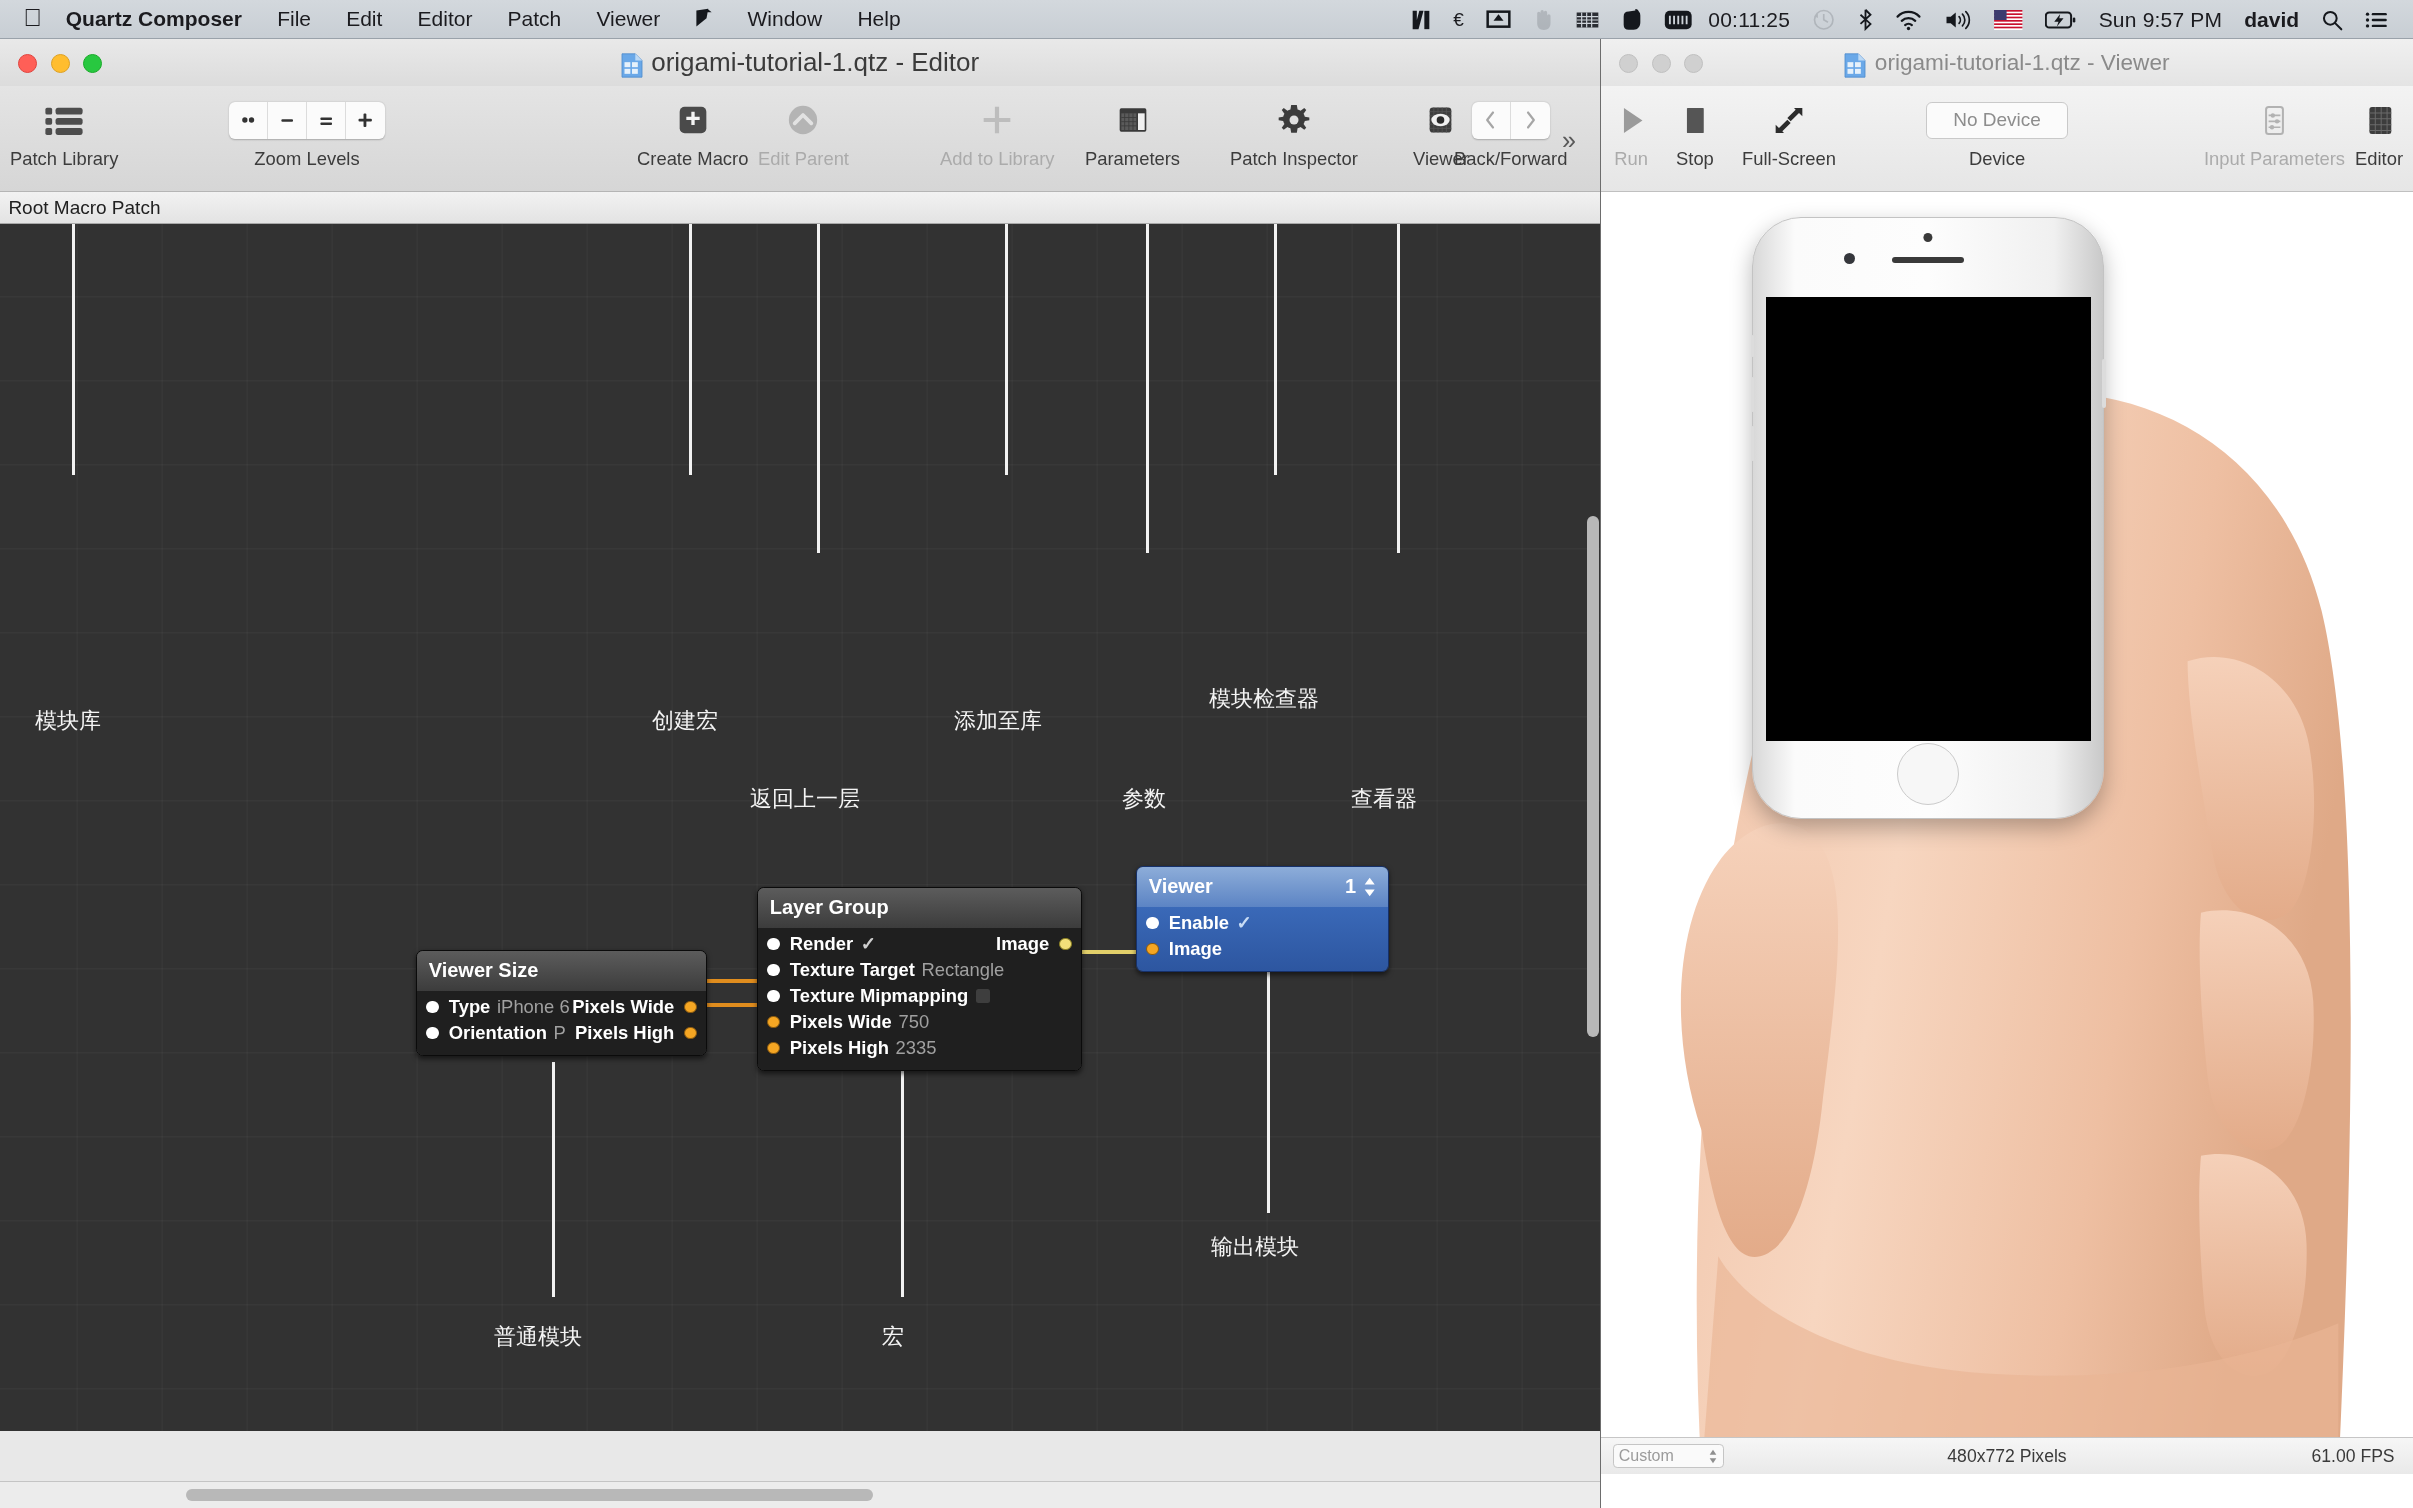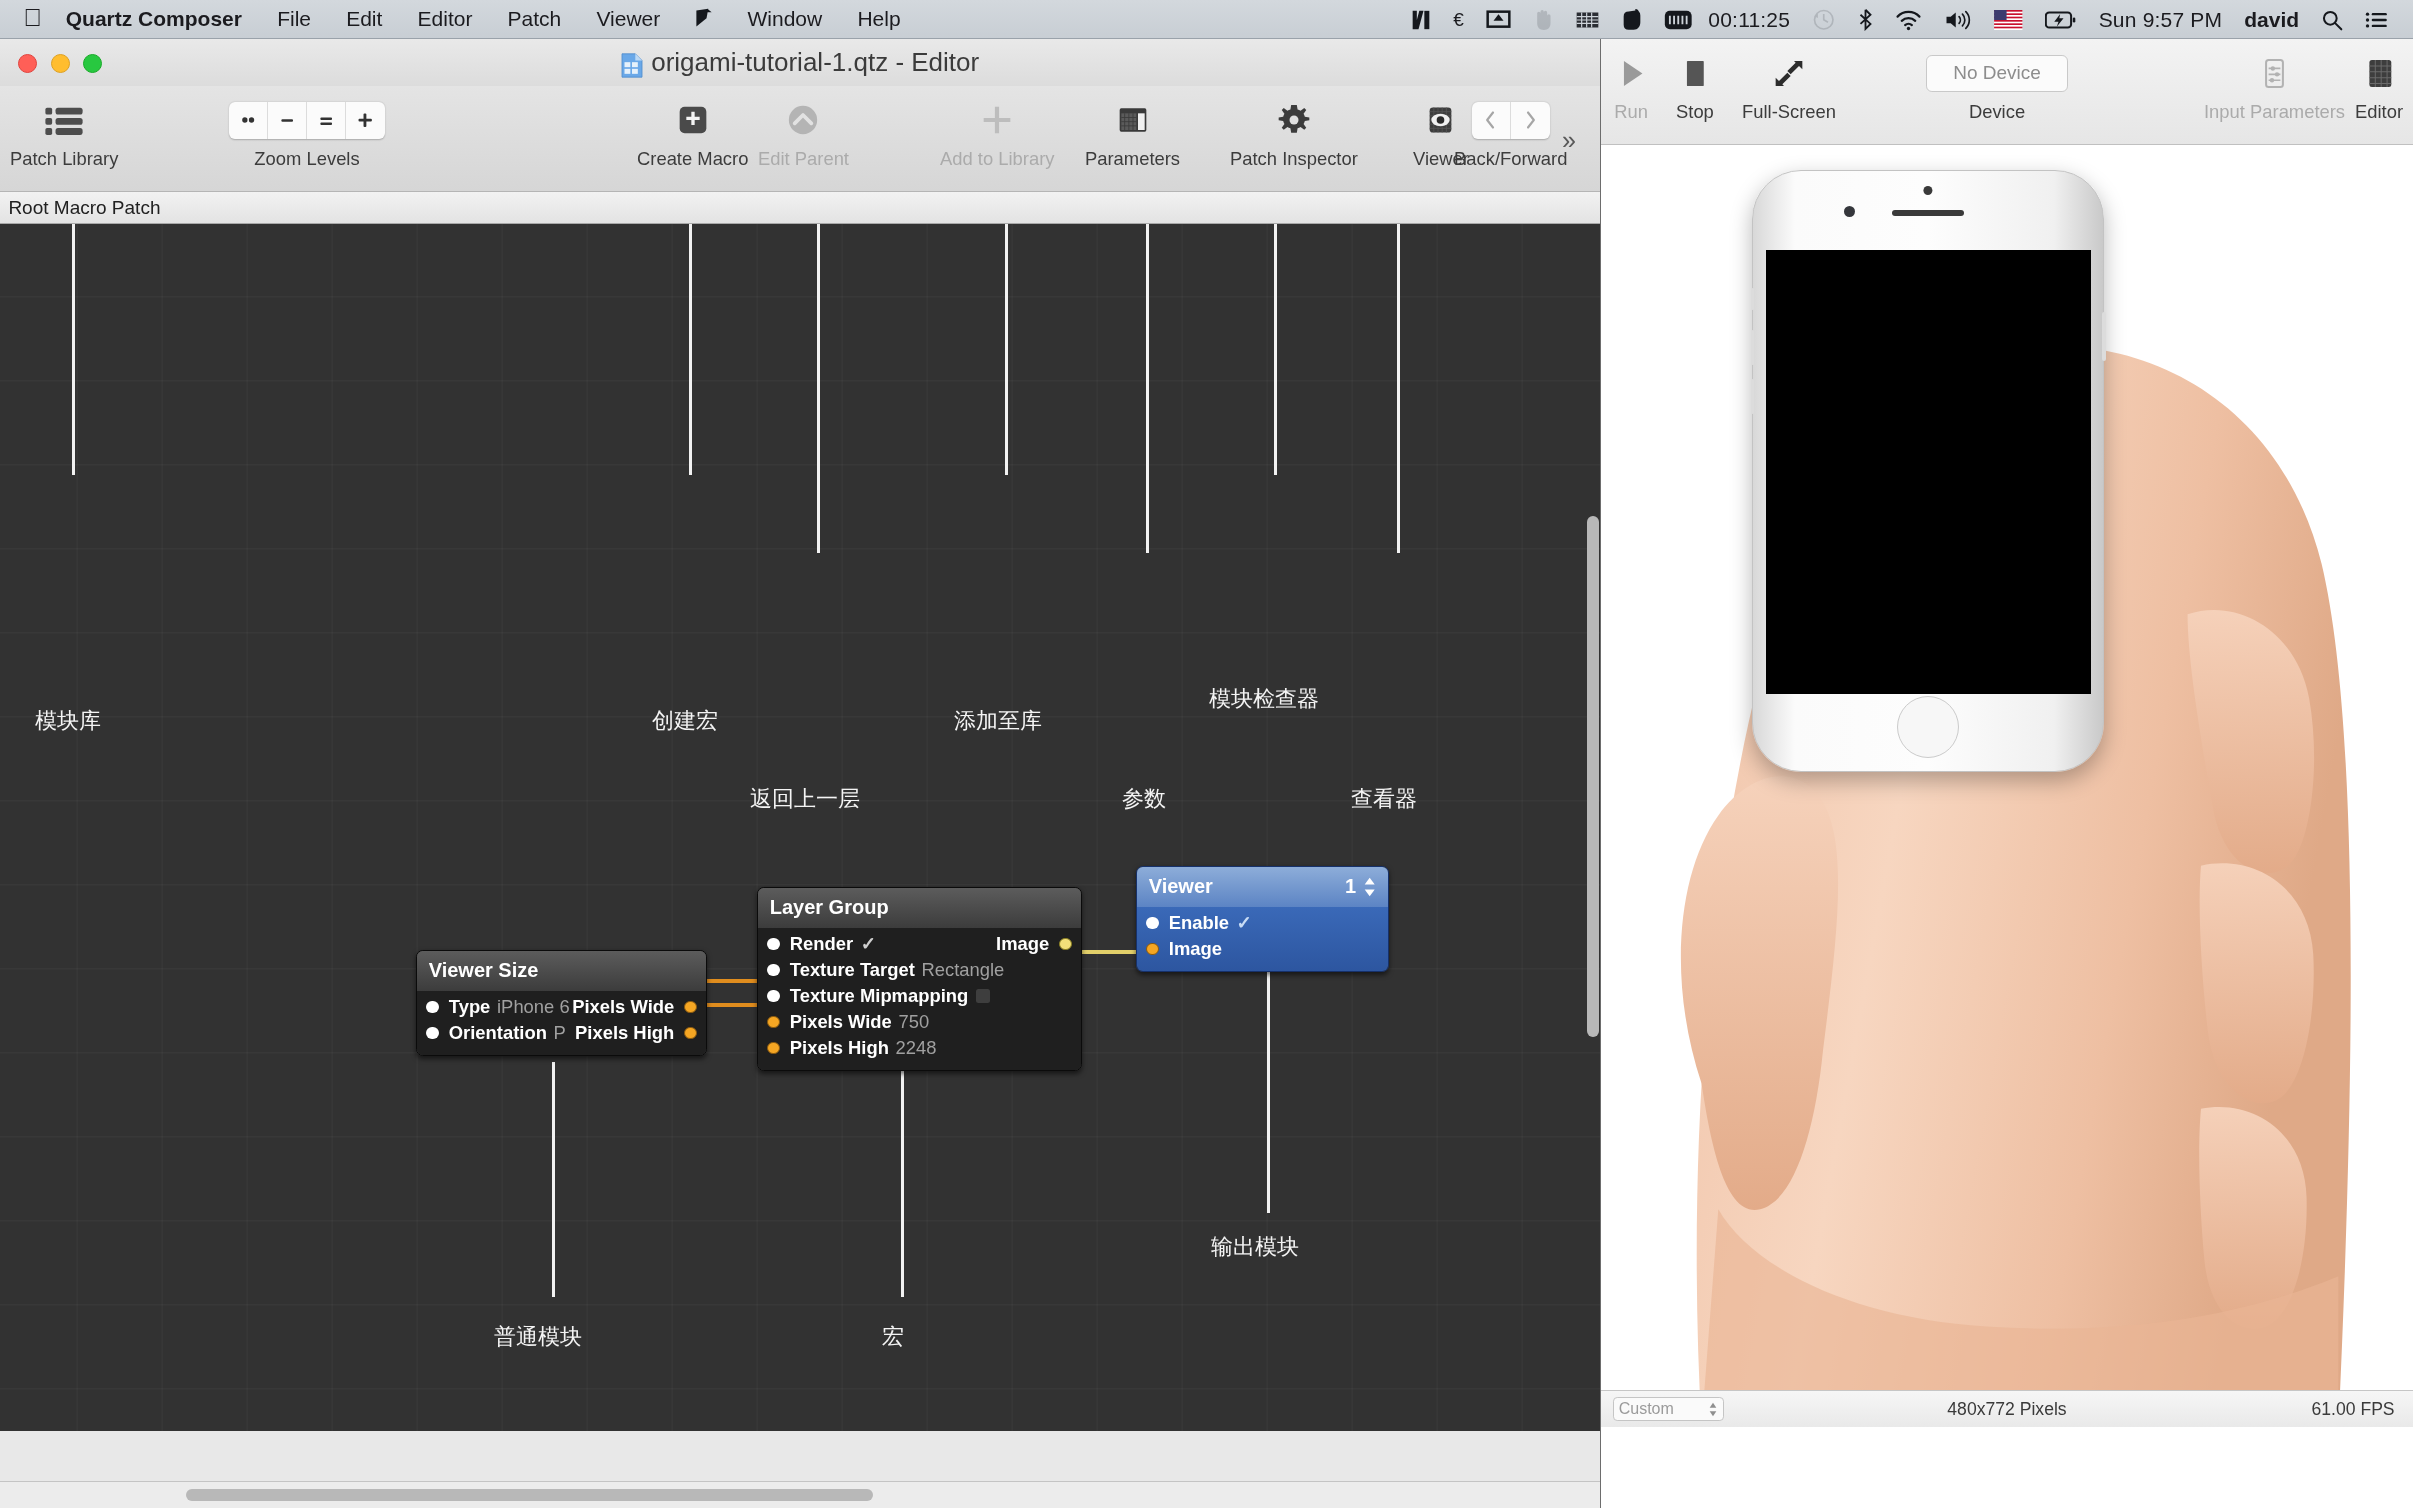--- a/index.html
+++ b/index.html
@@ -609,21 +609,21 @@
           <span style="margin-left:7.5px;width:14.2px;height:14.2px;background:#3e3e3e;border-radius:2.5px;display:inline-block;"></span>
         </div>
         <div class="prow">
           <span class="dot orange port-l"></span>
           <span>Pixels Wide</span>
           <span class="val">750</span>
         </div>
         <div class="prow">
           <span class="dot orange port-l"></span>
           <span>Pixels High</span>
-          <span class="val">2248</span>
+          <span class="val">2335</span>
         </div>
       </div>
     </div>
 
     <div class="patch blue" style="left:1136px; top:642px; width:253px;">
       <div class="phead">
         <span>Viewer</span>
         <span style="display:flex;align-items:center;gap:6.7px;">
           <span>1</span>
           <span>
@@ -650,20 +650,40 @@
     <div class="vscroll-thumb"></div>
   </div>
 
   <div class="hscroll-wrap">
     <div class="hscroll-thumb"></div>
   </div>
 </div>
 
 <div class="win-viewer">
 
+  <div class="v-titlebar">
+    <div class="traffic">
+      <span class="light grey"></span>
+      <span class="light grey"></span>
+      <span class="light grey"></span>
+    </div>
+    <span class="doc-icon">
+      <svg width="22" height="25" viewBox="0 0 26 30">
+            <path d="M1 1 h16 l8 8 v20 h-24 Z" fill="#6aa8e8" stroke="#4d8ccd"></path>
+            <path d="M17 1 l8 8 h-8 Z" fill="#bcd9f5"></path>
+            <g fill="#e6f1fb">
+              <rect x="4" y="11" width="7" height="6"></rect>
+              <rect x="13" y="11" width="7" height="6"></rect>
+              <rect x="4" y="19" width="7" height="6"></rect>
+              <rect x="13" y="19" width="7" height="6"></rect>
+            </g>
+          </svg>
+    </span>
+    <span class="v-title-text">origami-tutorial-1.qtz - Viewer</span>
+  </div>
 
   <div class="v-toolbar">
     <div class="tb-item" style="left:11.7px;">
       <div class="tb-icon">
         <svg width="37" height="39" viewBox="0 0 44 46">
               <path d="M13 8 L35 23 L13 38 Z" fill="#9a9a9a"></path>
             </svg>
       </div>
       <div class="tb-label dim">Run</div>
     </div>

